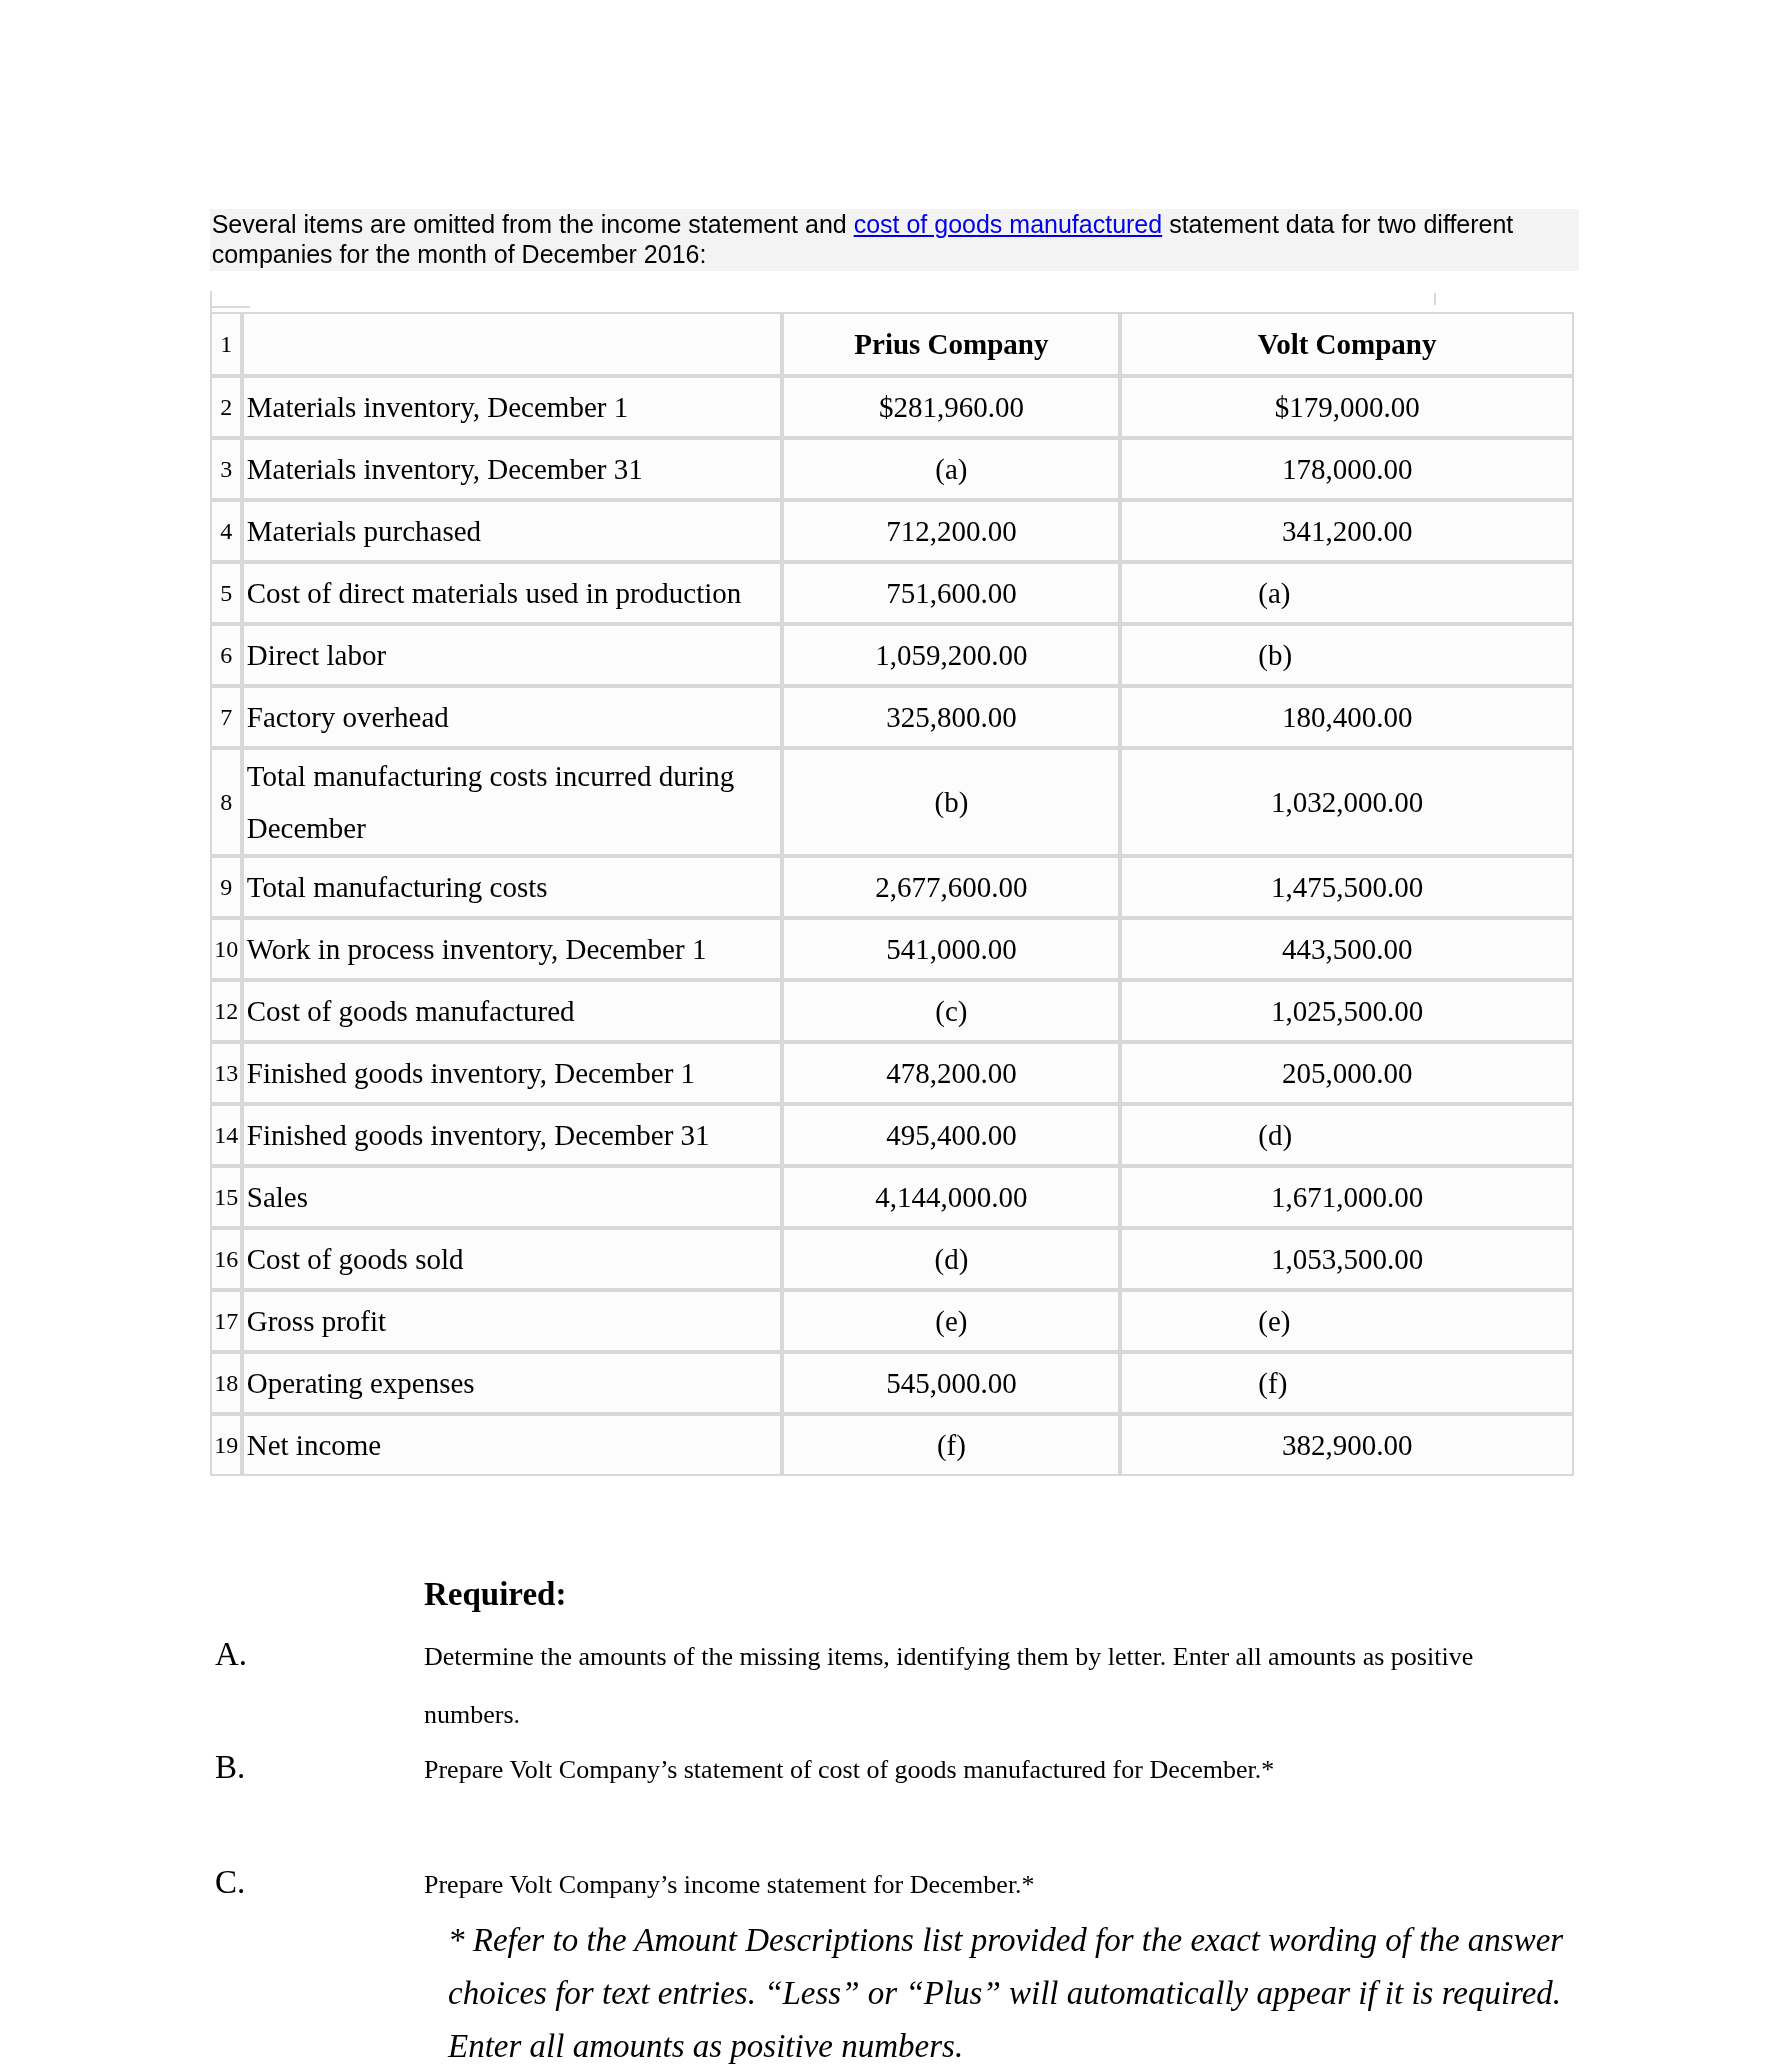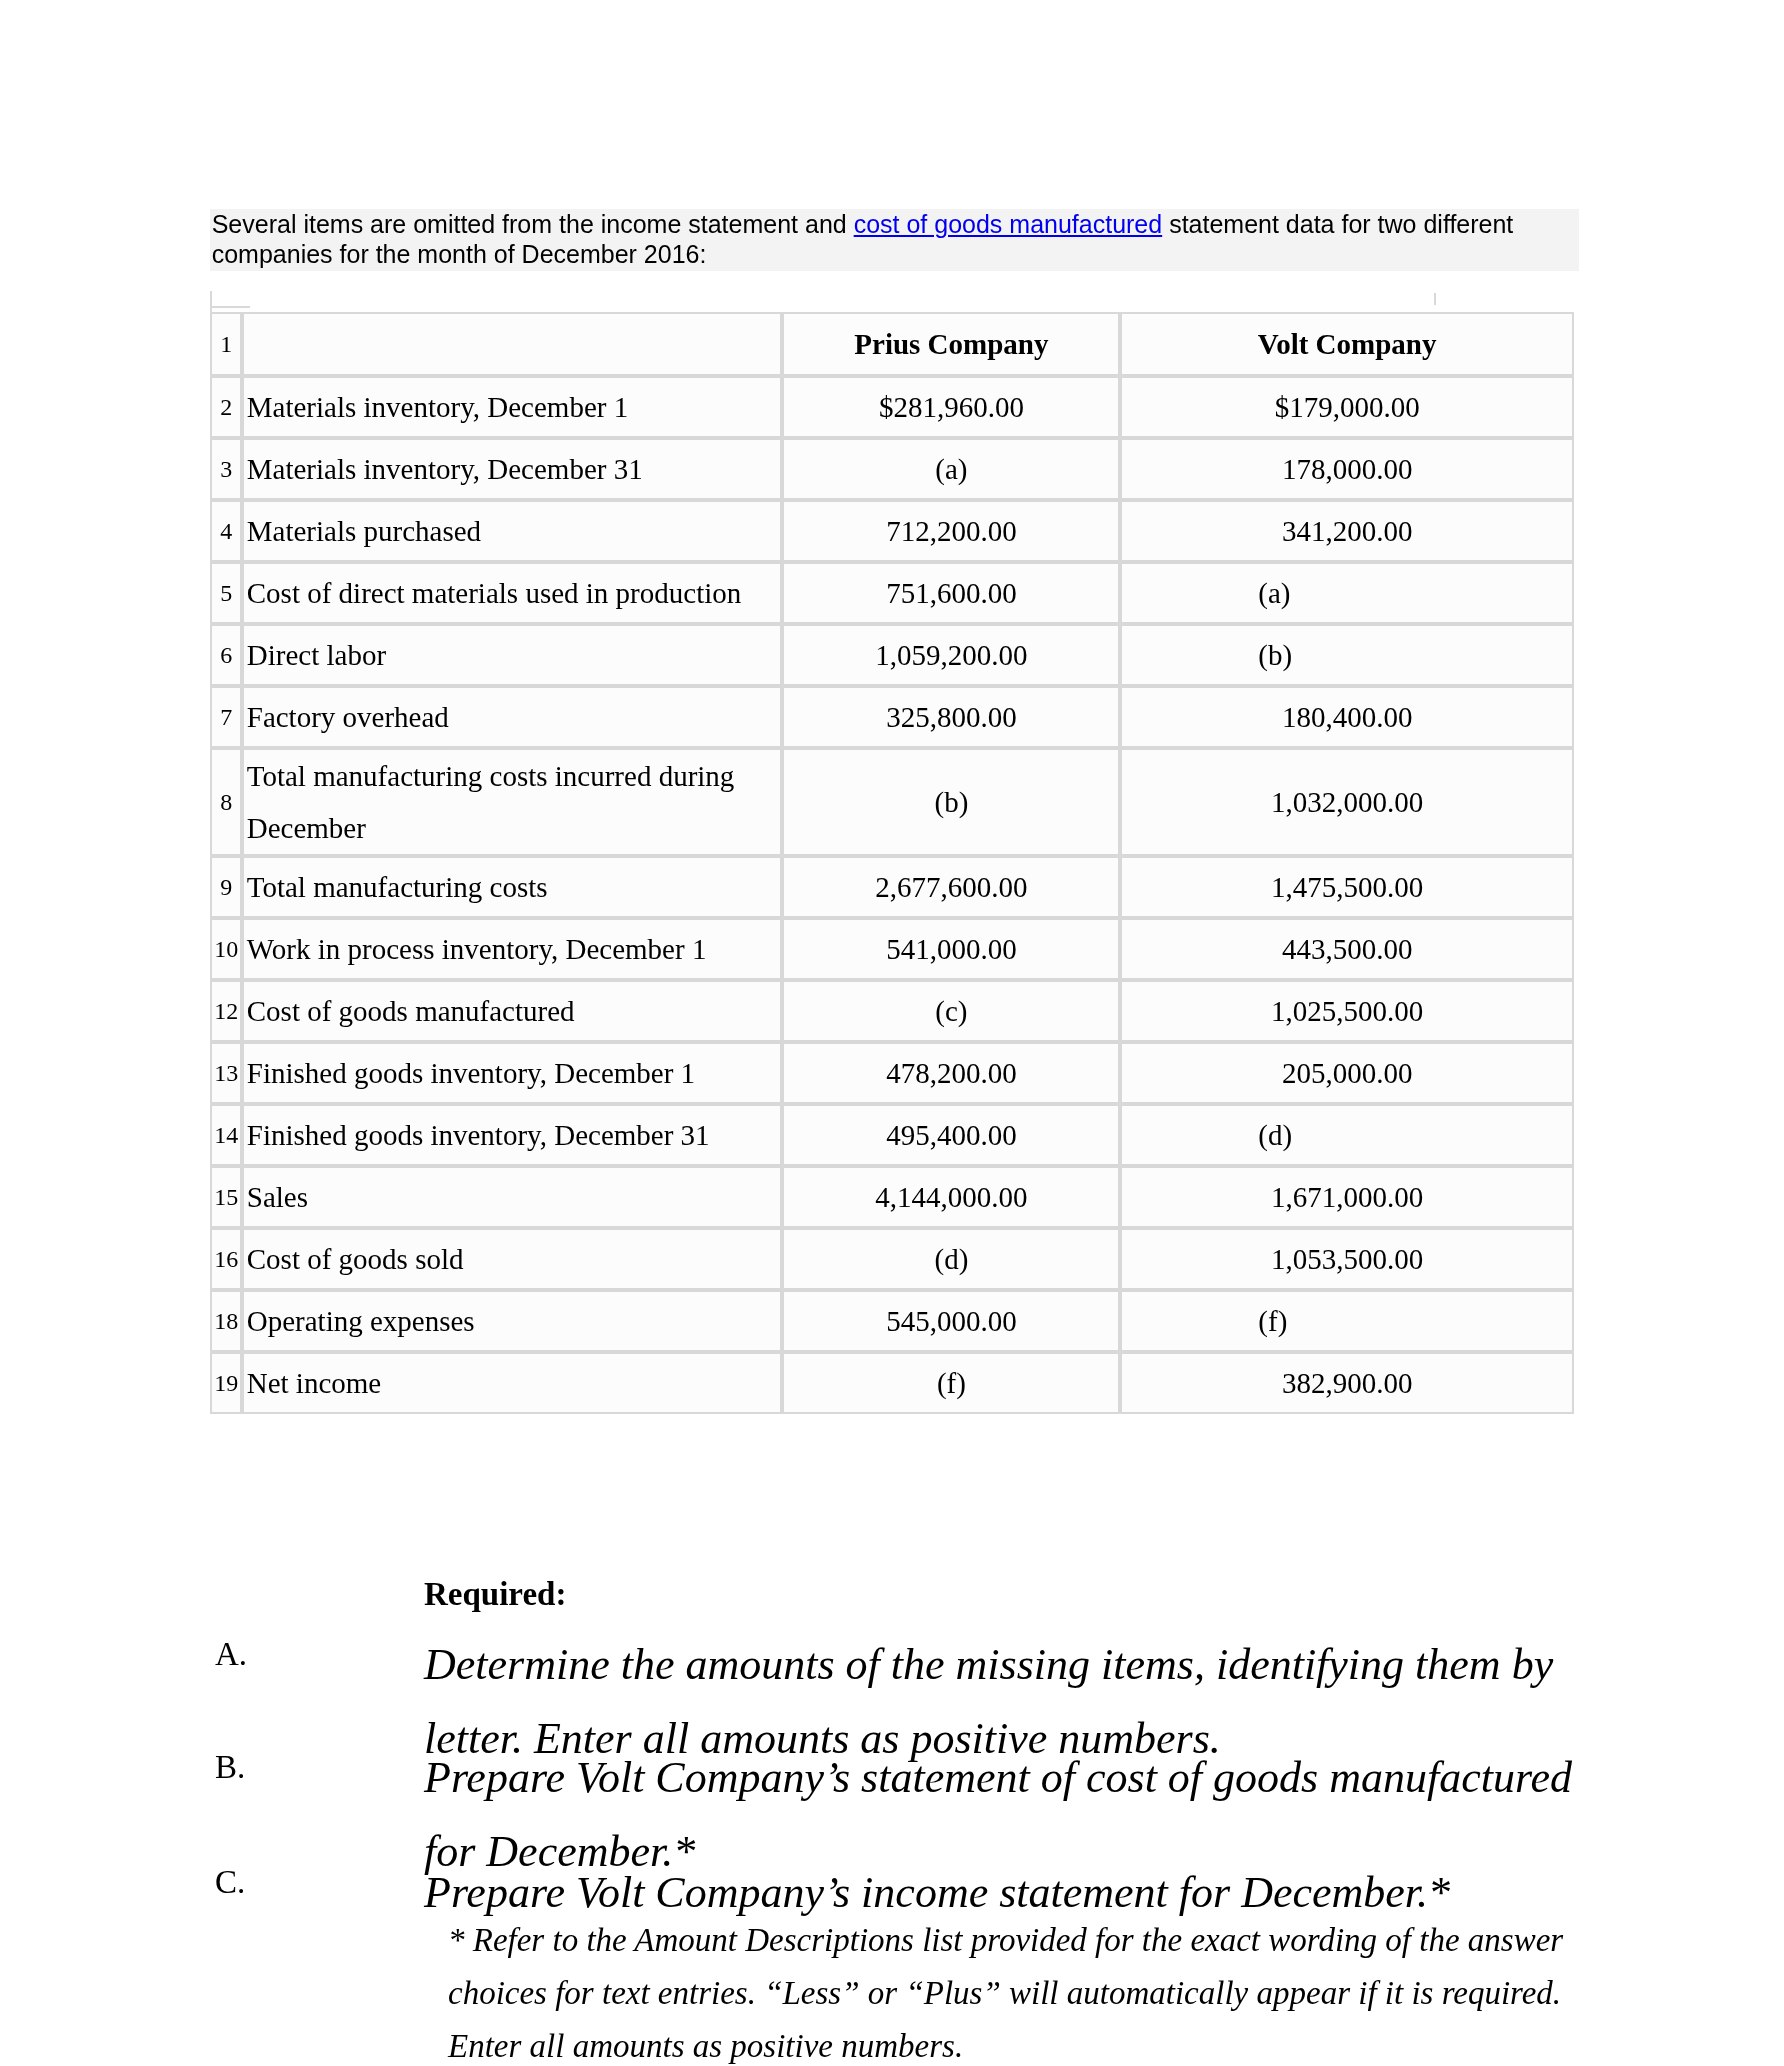--- a/index.html
+++ b/index.html
@@ -28,21 +28,21 @@
   table.data td.ph-left { text-align:left; padding-left:136px; }
   table.data th {
     border:2.1px solid #d8d8d8; background:#fcfcfc;
     font-size:29px; font-weight:bold; height:58px; text-align:center;
   }
   .req {
     position:absolute; font-family:"Liberation Serif", serif; color:#000;
   }
   .req-title { left:424px; top:1576px; font-size:33px; font-weight:bold; }
   .req-letter { left:215px; font-size:33px; }
-  .req-text { left:424px; width:1149px; font-size:44px; font-style:italic; line-height:74px; }
+  .req-text { left:424px; width:1149px; font-size:26px; line-height:58px; }
   .req-note { left:448px; width:1124px; font-size:33px; font-style:italic; line-height:53px; }
 </style>
 </head>
 <body>
 
 <div class="intro"><span>Several items are omitted from the income statement and </span><a href="#">cost of goods manufactured</a><span> statement data for two different companies for the month of December 2016:</span></div>
 
 <div class="corner-mark" style="left:210px;top:291px;width:2.1px;height:23px;"></div>
 <div class="corner-mark" style="left:210px;top:306px;width:40px;height:2.1px;"></div>
 <div class="corner-mark" style="left:1434px;top:293px;width:1.7px;height:12.4px;"></div>
@@ -135,20 +135,26 @@
         <td class="num">4,144,000.00</td>
         <td class="num">1,671,000.00</td>
       </tr>
       <tr>
         <td class="rn">16</td>
         <td class="lbl">Cost of goods sold</td>
         <td class="num ph">(d)</td>
         <td class="num">1,053,500.00</td>
       </tr>
       <tr>
+        <td class="rn">17</td>
+        <td class="lbl">Gross profit</td>
+        <td class="num ph">(e)</td>
+        <td class="num ph-left">(e)</td>
+      </tr>
+      <tr>
         <td class="rn">18</td>
         <td class="lbl">Operating expenses</td>
         <td class="num">545,000.00</td>
         <td class="num ph-left">(f)</td>
       </tr>
       <tr>
         <td class="rn">19</td>
         <td class="lbl">Net income</td>
         <td class="num ph">(f)</td>
         <td class="num">382,900.00</td>

